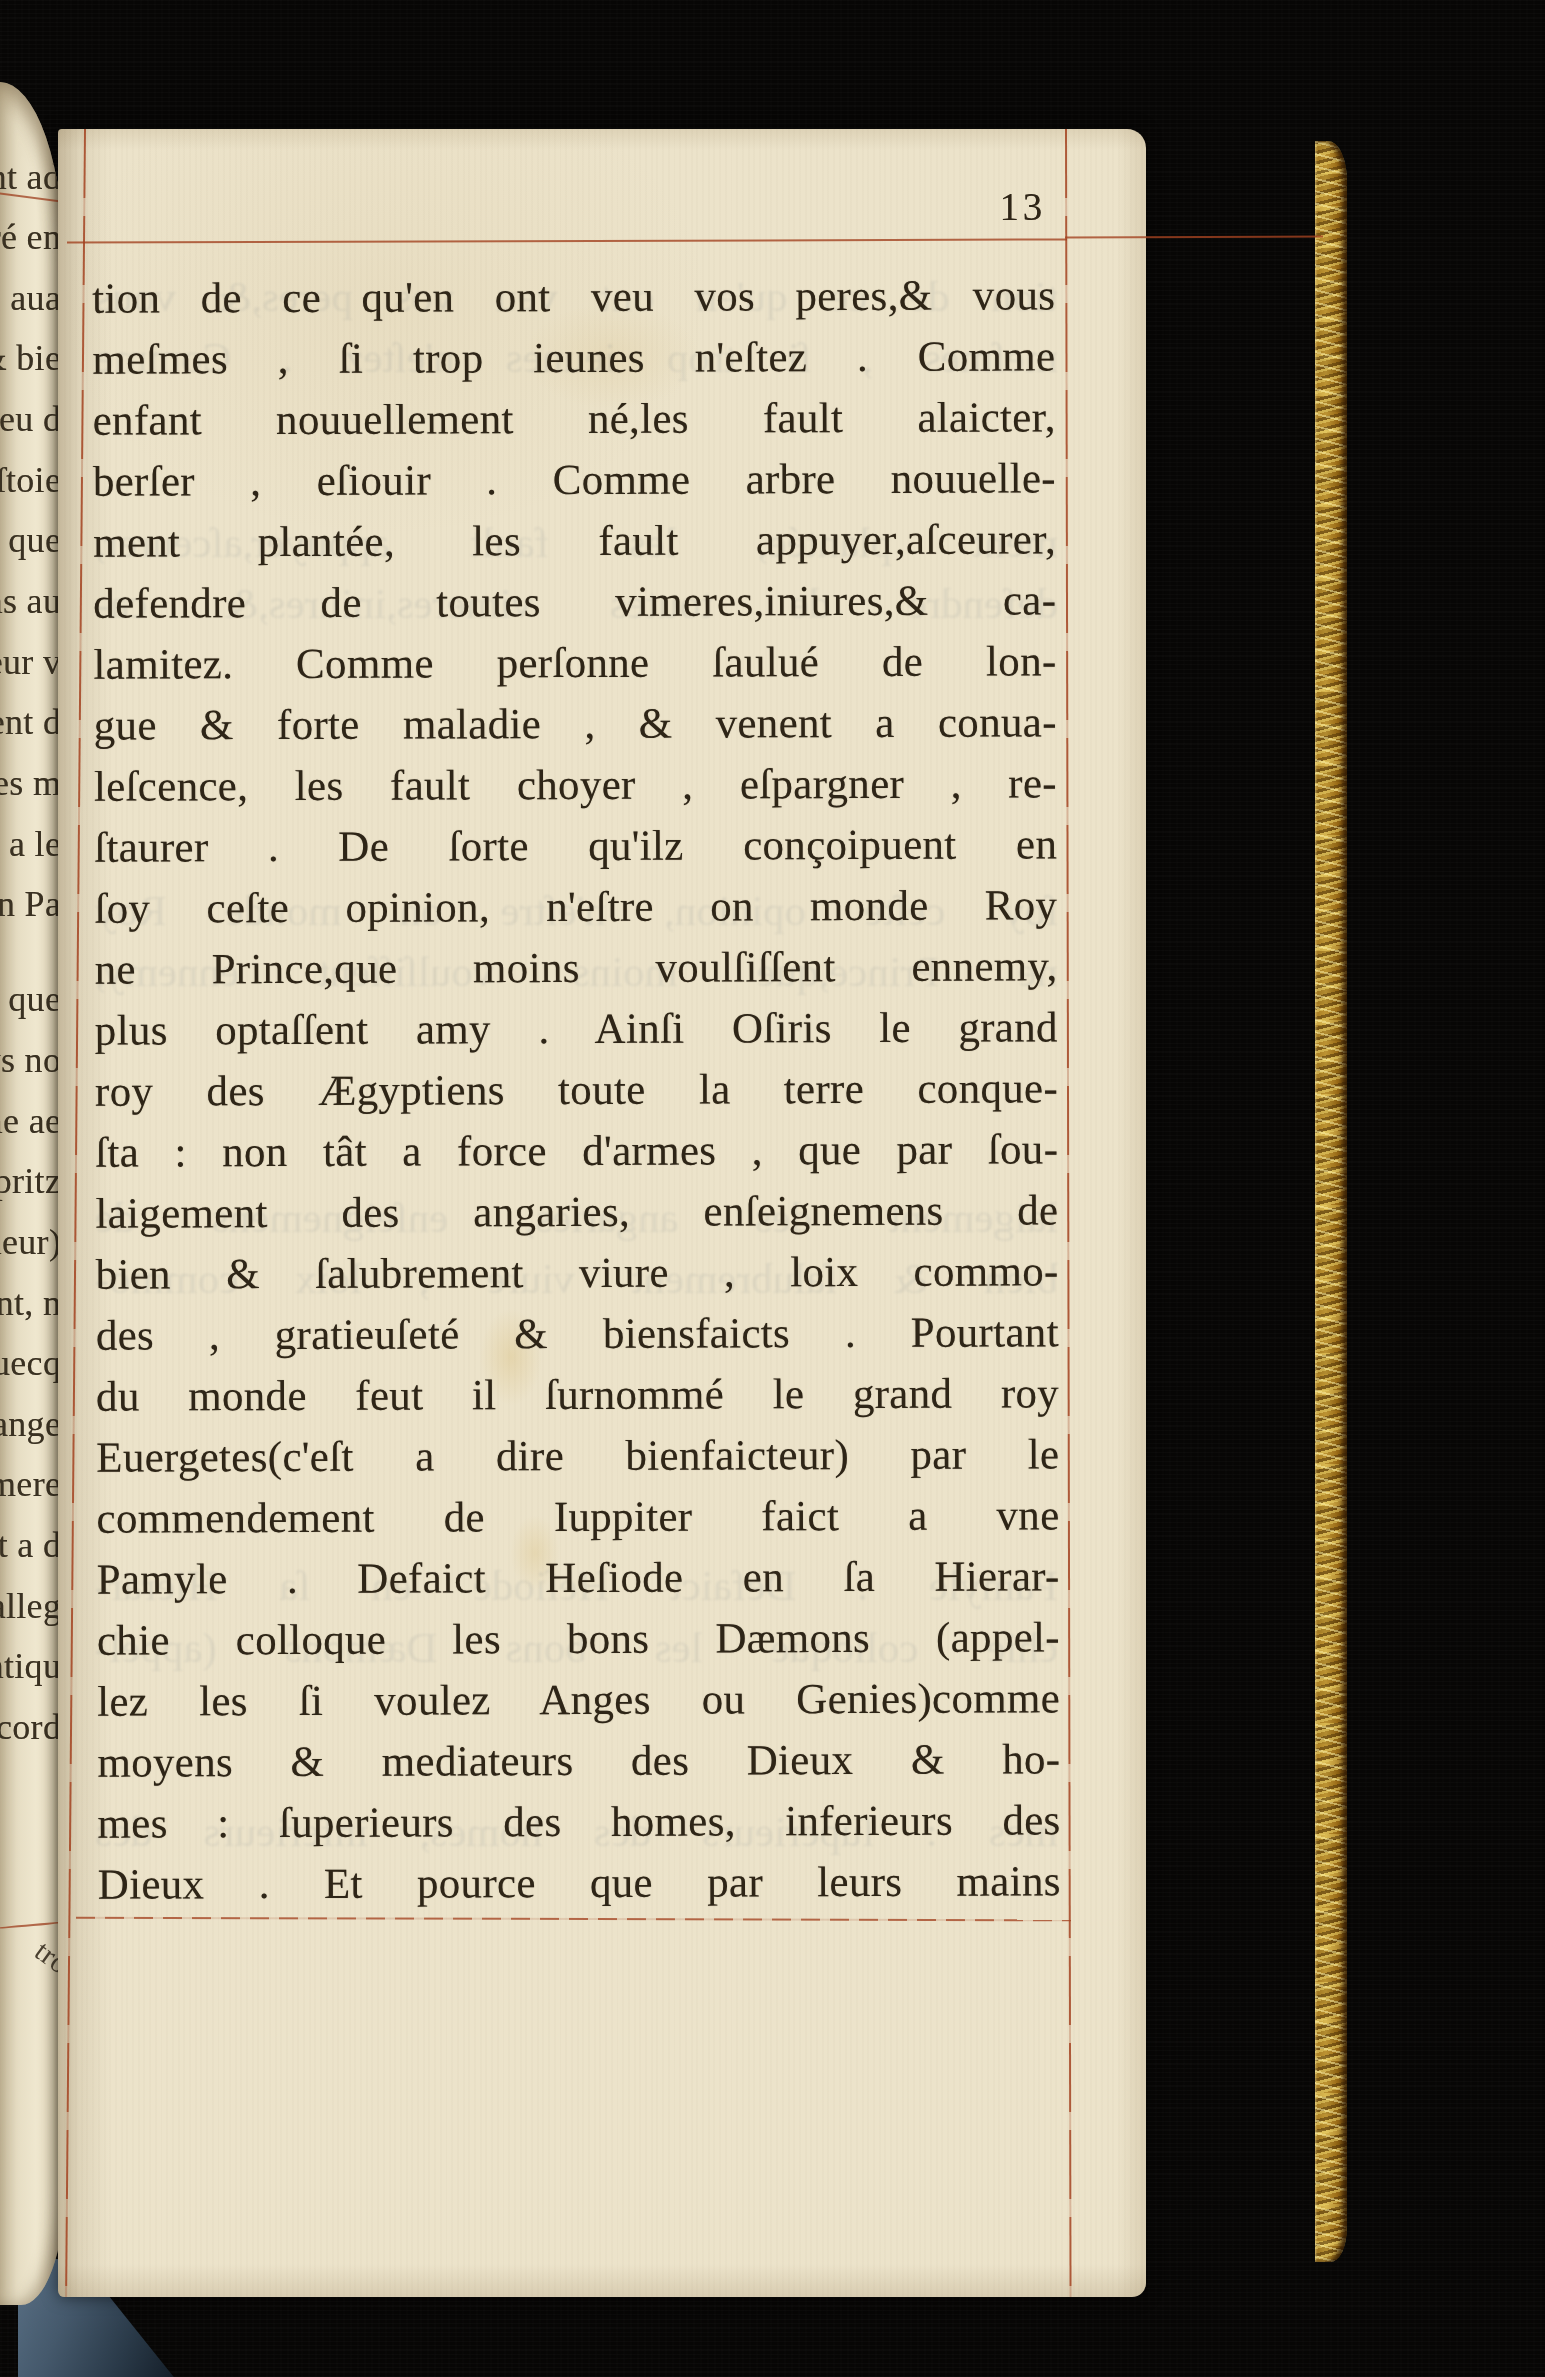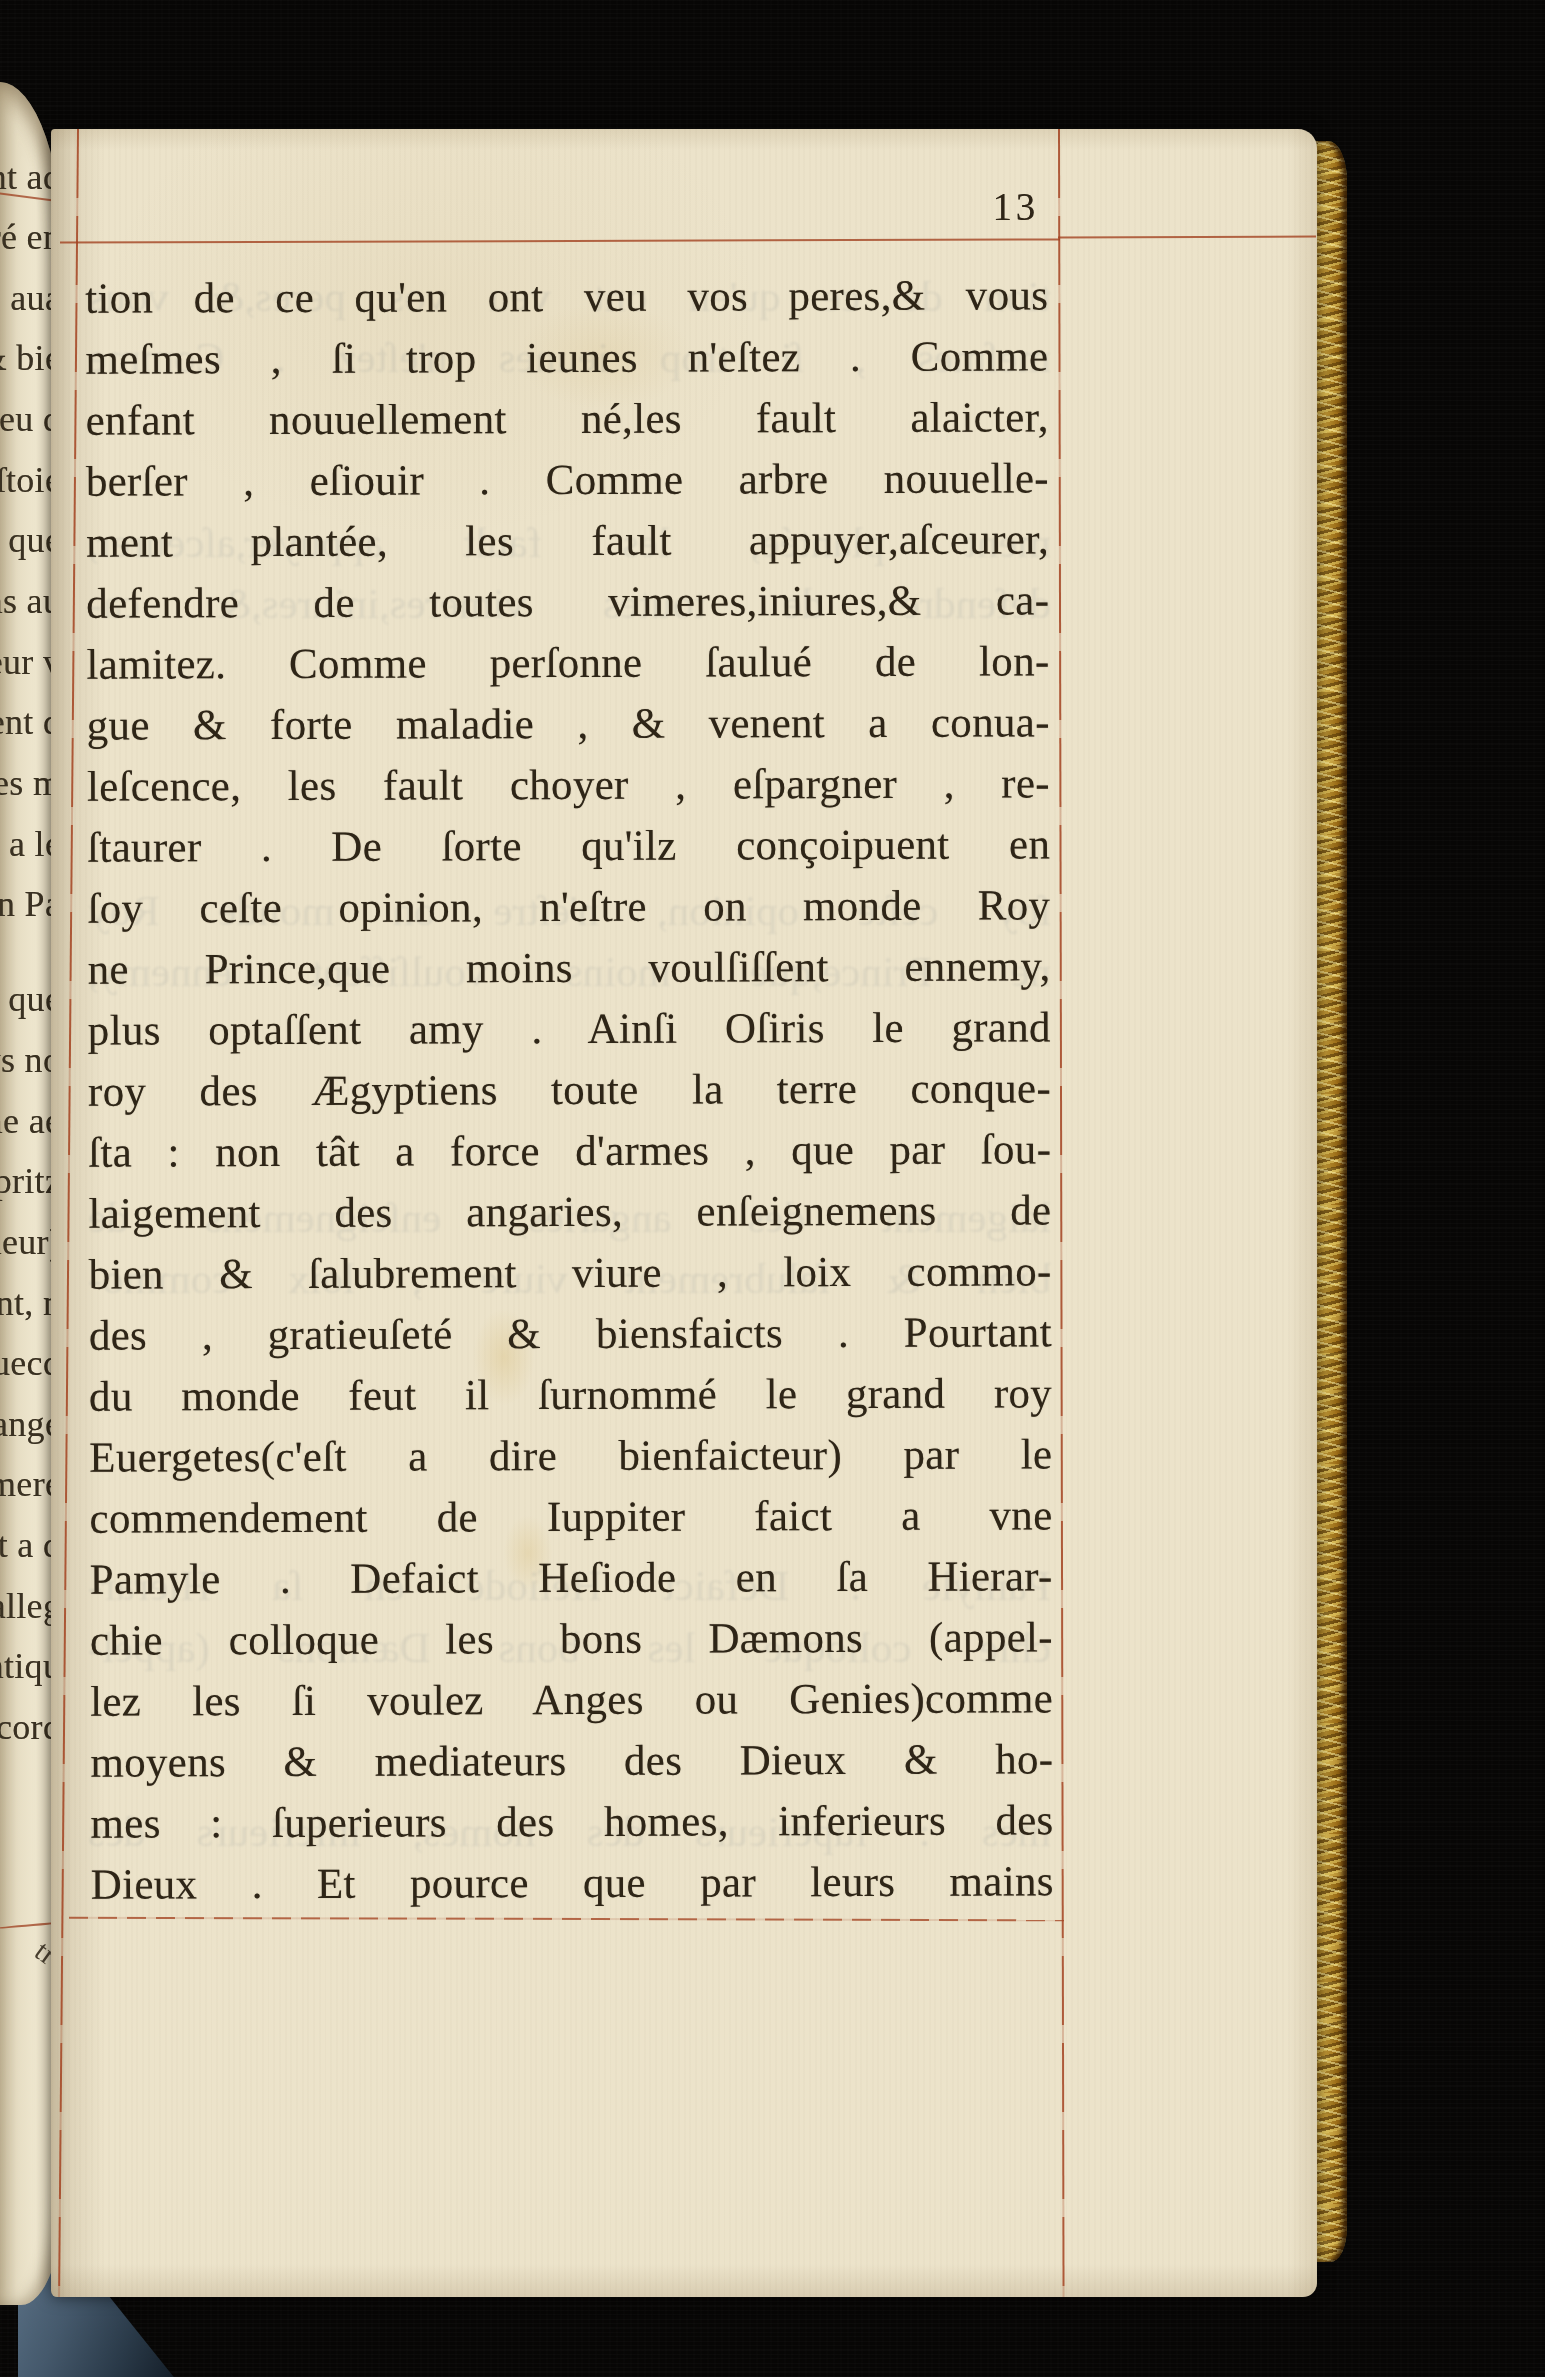--- a/index.html
+++ b/index.html
@@ -19,21 +19,21 @@
     border-top-right-radius:65px 189px;border-bottom-right-radius:44px 120px;
     box-shadow:inset -8.8px 0 14px rgba(90,70,40,.35), inset 0 19px 19px rgba(120,95,55,.25);}
   .sliver-rule{position:absolute;background:rgba(158,62,30,.75);height:1.5px;}
   .sliver-rule.top{left:-2.5px;top:115px;width:73px;transform:rotate(7.5deg);}
   .sliver-rule.bottom{left:-6.3px;top:1842px;width:78px;transform:rotate(-5deg);border-radius:50%;}
   .frag{position:absolute;right:3.8px;white-space:nowrap;font-size:36px;line-height:38px;
     color:#3a3122;letter-spacing:0.3px;text-shadow:0 0 0.6px rgba(50,40,20,.5);}
   .catchword{position:absolute;left:35px;top:1859px;font-size:29px;color:#4a4030;
     transform:rotate(36deg);letter-spacing:0.6px;}
   
-  .page{position:absolute;left:51px;top:129px;width:1266px;height:2168px;z-index:3;
+  .page{position:absolute;left:58px;top:129px;width:1088px;height:2168px;z-index:3;
     border-radius:3.8px 19px 14px 6.3px;
     background:
       radial-gradient(44px 69px at 453px 1228px, rgba(200,158,58,.20), rgba(200,158,58,0) 70%),
       radial-gradient(35px 54px  at 477px 1424px, rgba(200,158,58,.17), rgba(200,158,58,0) 70%),
       radial-gradient(126px 76px at 554px 227px, rgba(190,150,60,.10), rgba(190,150,60,0) 70%),
       radial-gradient(441px 315px at 30% 8%,  rgba(175,140,70,.07), rgba(175,140,70,0) 75%),
       repeating-linear-gradient(90deg, rgba(95,75,45,.022) 0 1.9px, rgba(0,0,0,0) 1.9px 5.7px),
       linear-gradient(90deg,  rgba(105,82,45,.30) 0px, rgba(105,82,45,.10) 21.4px, rgba(105,82,45,0) 53px),
       linear-gradient(270deg, rgba(120,92,45,.14) 0px, rgba(120,92,45,0) 29px),
       linear-gradient(180deg, rgba(120,92,45,.12) 0px, rgba(120,92,45,0) 21.4px),

